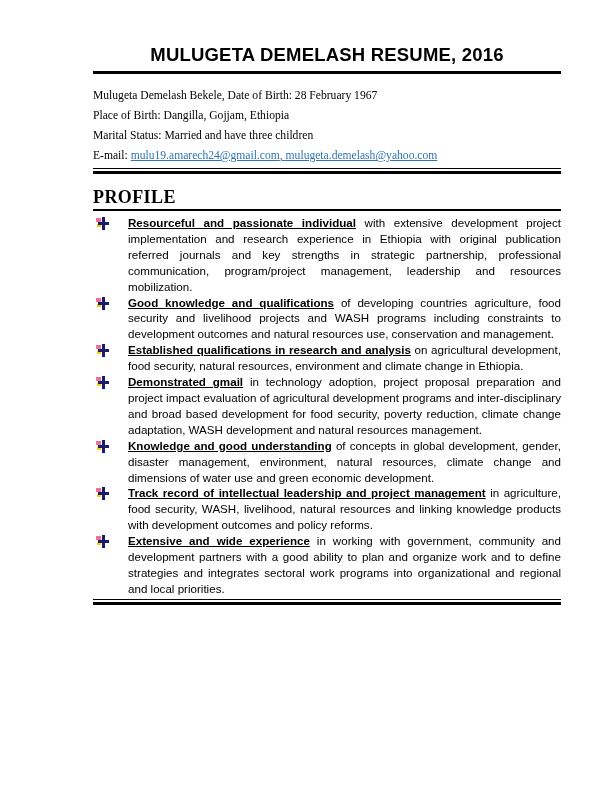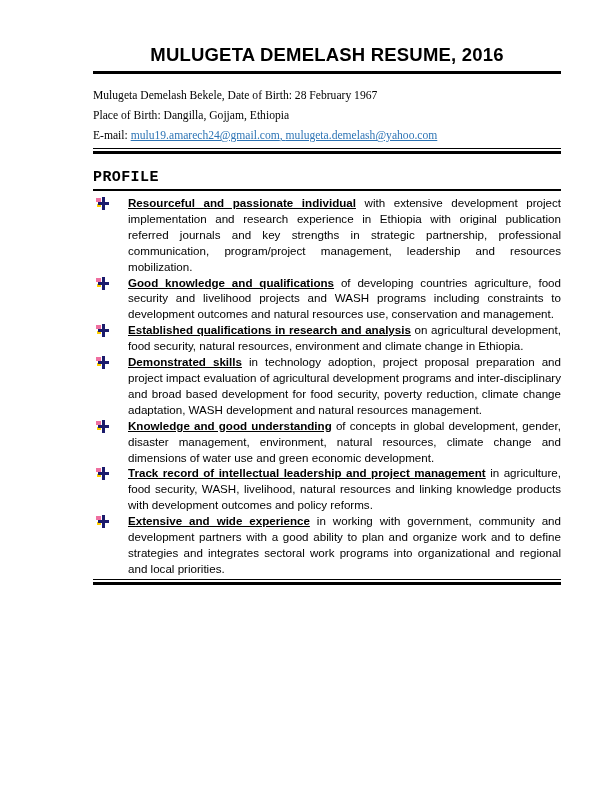--- a/index.html
+++ b/index.html
@@ -38,23 +38,23 @@
     text-align:right;
   }
   .double-rule{
     height:2px;
     border-top:1px solid #000;
     border-bottom:3px solid #000;
     margin-top:2px;
   }
   .profile-heading{
     margin:14px 0 2px 0;
-    font-family:Liberation Mono, monospace;
+    font-family:Liberation Serif, serif;
     font-weight:bold;
-    font-size:15px;
+    font-size:18px;
     letter-spacing:.4px;
     line-height:19px;
   }
   .heading-rule{border-top:2.5px solid #000;margin:0 0 4px 0;}
   ul.bullets{
     list-style:none;
     margin:0;padding:0;
     font-family:"Liberation Sans",sans-serif;
     font-size:11.6px;
     line-height:15.9px;
@@ -85,20 +85,21 @@
 <body>
 
 <div class="page">
 
   <h1 class="doc-title">MULUGETA DEMELASH RESUME, 2016</h1>
   <div class="title-rule"></div>
 
   <section class="info">
     <p>Mulugeta Demelash Bekele, Date of Birth: 28 February 1967</p>
     <p>Place of Birth: Dangilla, Gojjam, Ethiopia</p>
+    <p>Marital Status: Married and have three children</p>
     <p><span>E-mail: </span><a class="email-link">mulu19.amarech24@gmail.com</a><span class="link-sep">, </span><a class="email-link">mulugeta.demelash@yahoo.com</a></p>
   </section>
 
   <div class="double-rule"></div>
 
   <h2 class="profile-heading">PROFILE</h2>
   <div class="heading-rule"></div>
 
   <ul class="bullets">
     <li>
@@ -128,21 +129,21 @@
         </span>
       <div class="bullet-text"><b>Established qualifications in research and analysis</b><span> on agricultural development, food security, natural resources, environment and climate change in Ethiopia.</span></div>
     </li>
     <li>
       <span class="bullet-icon">
           <span class="pk"></span>
           <span class="yl"></span>
           <span class="cv"></span>
           <span class="ch"></span>
         </span>
-      <div class="bullet-text"><b>Demonstrated skills</b><span> in technology adoption, project proposal preparation and project impact evaluation of agricultural development programs and inter-disciplinary and broad based development for food security, poverty reduction, climate change adaptation, WASH development and natural resources management.</span></div>
+      <div class="bullet-text"><b>Demonstrated gmail</b><span> in technology adoption, project proposal preparation and project impact evaluation of agricultural development programs and inter-disciplinary and broad based development for food security, poverty reduction, climate change adaptation, WASH development and natural resources management.</span></div>
     </li>
     <li>
       <span class="bullet-icon">
           <span class="pk"></span>
           <span class="yl"></span>
           <span class="cv"></span>
           <span class="ch"></span>
         </span>
       <div class="bullet-text"><b>Knowledge and good understanding</b><span> of concepts in global development, gender, disaster management, environment, natural resources, climate change and dimensions of water use and green economic development.</span></div>
     </li>

